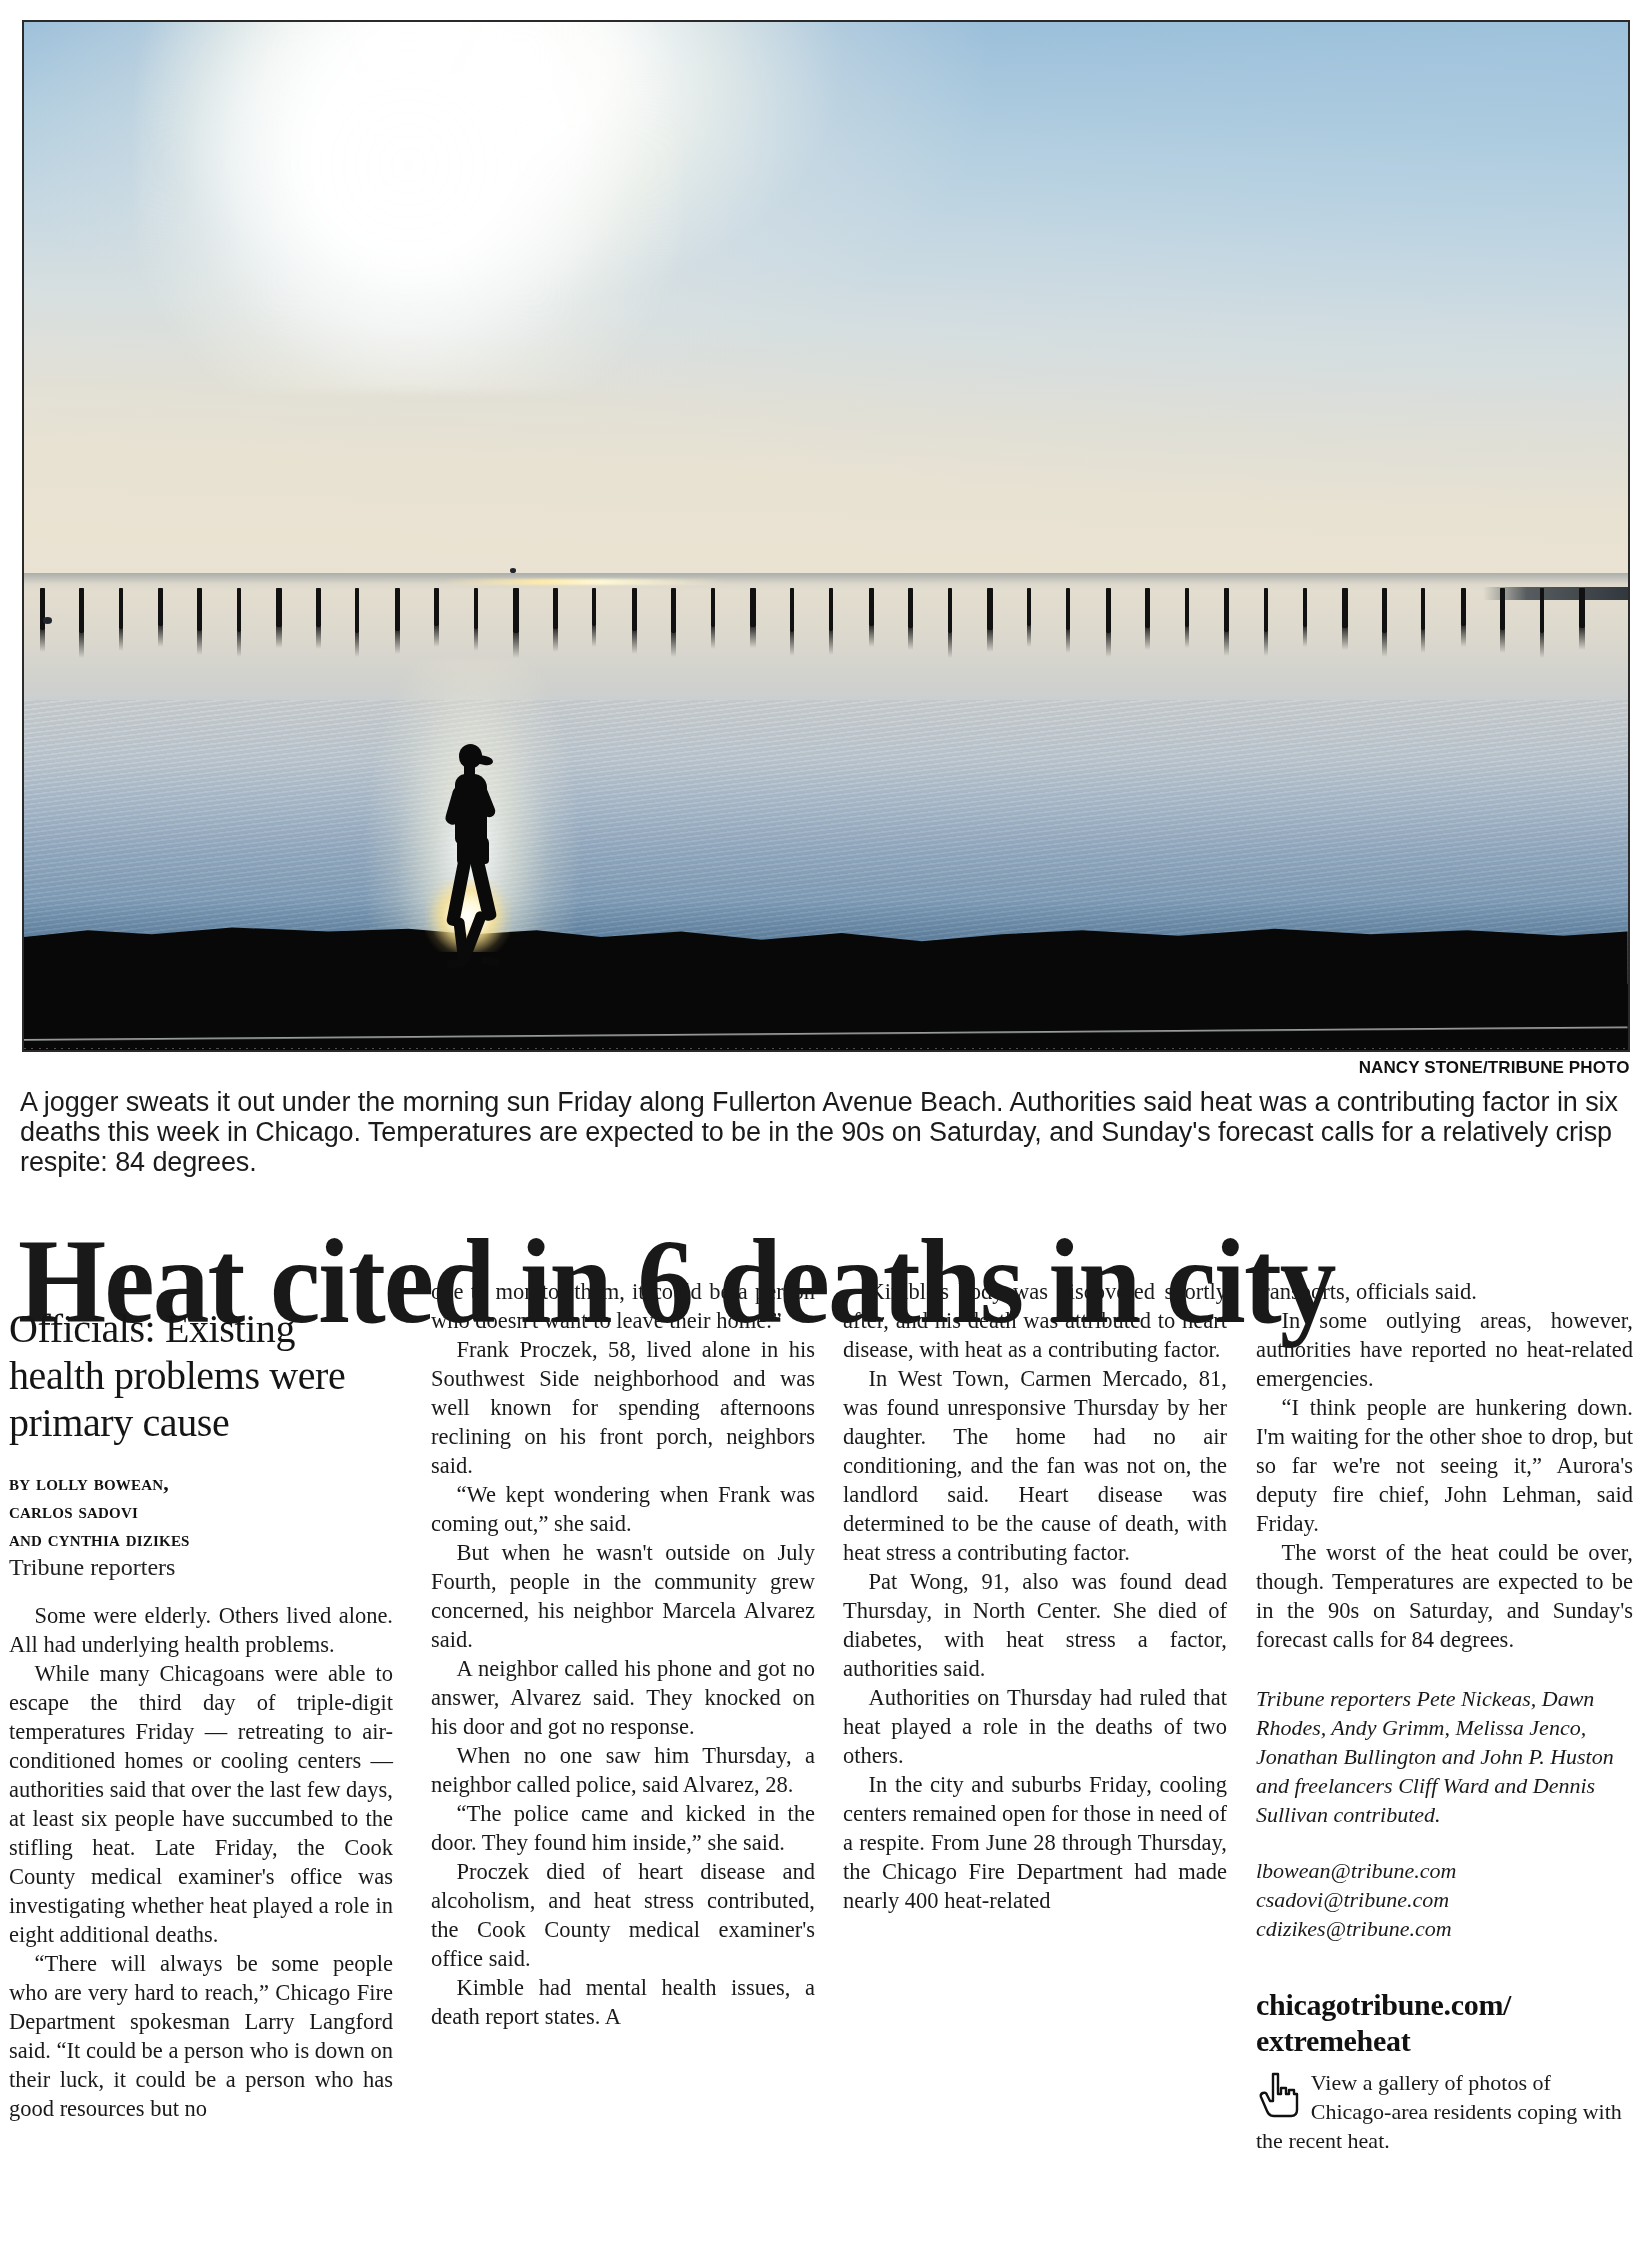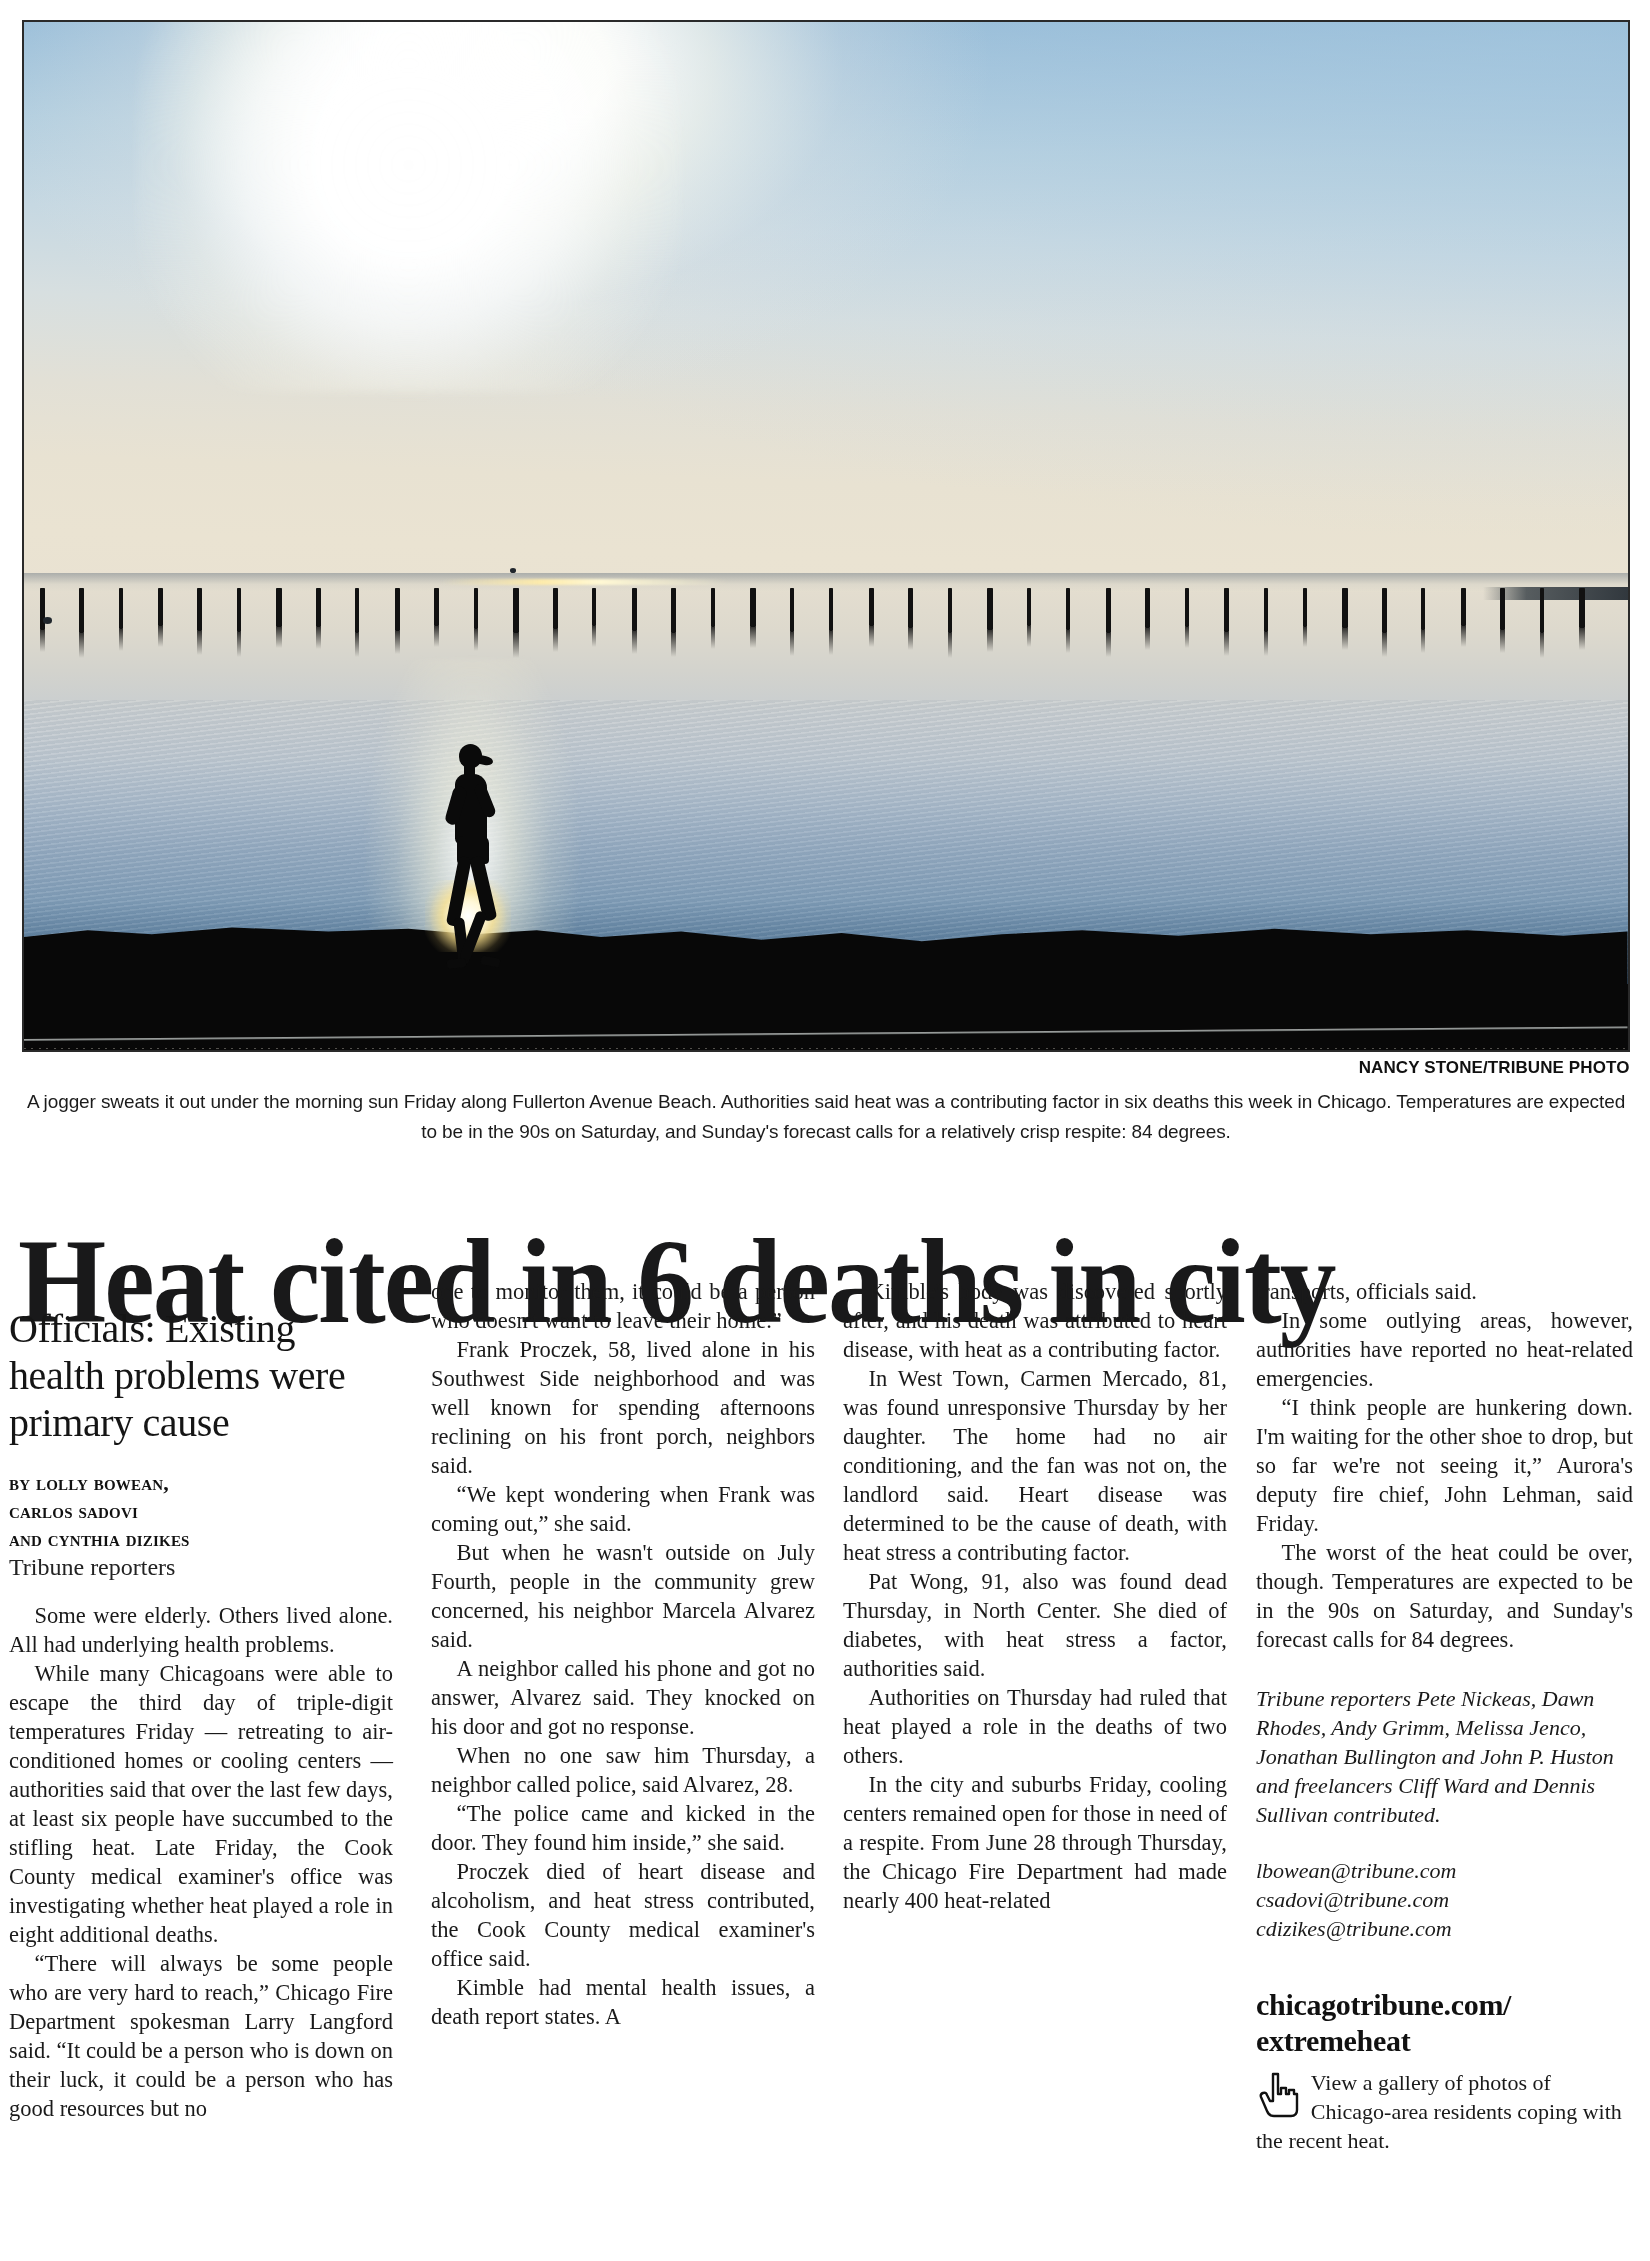--- a/index.html
+++ b/index.html
@@ -109,21 +109,21 @@
 
   
   .photo-credit{
     position:absolute;right:21.5px;top:1058px;width:1608px;text-align:right;
     font-family:"Liberation Sans","DejaVu Sans",sans-serif;
     font-weight:700;font-size:17px;letter-spacing:0.1px;color:#111;
   }
   .caption{
     position:absolute;left:20px;top:1087px;width:1612px;
     font-family:"Liberation Sans","DejaVu Sans",sans-serif;
-    font-size:19px;line-height:30px;color:#1b1b1b;letter-spacing:-0.1px;text-align:center;
+    font-size:27px;line-height:30px;color:#1b1b1b;letter-spacing:-0.1px;
   }
 
   
   .headline{
     position:absolute;left:17.5px;top:1144px;width:1615px;
     font-family:"Liberation Serif","DejaVu Serif",serif;
     font-weight:700;font-size:120px;line-height:116px;
     letter-spacing:-2px;color:#19191a;
     transform:scaleX(.945);transform-origin:left top;white-space:nowrap;
   }

